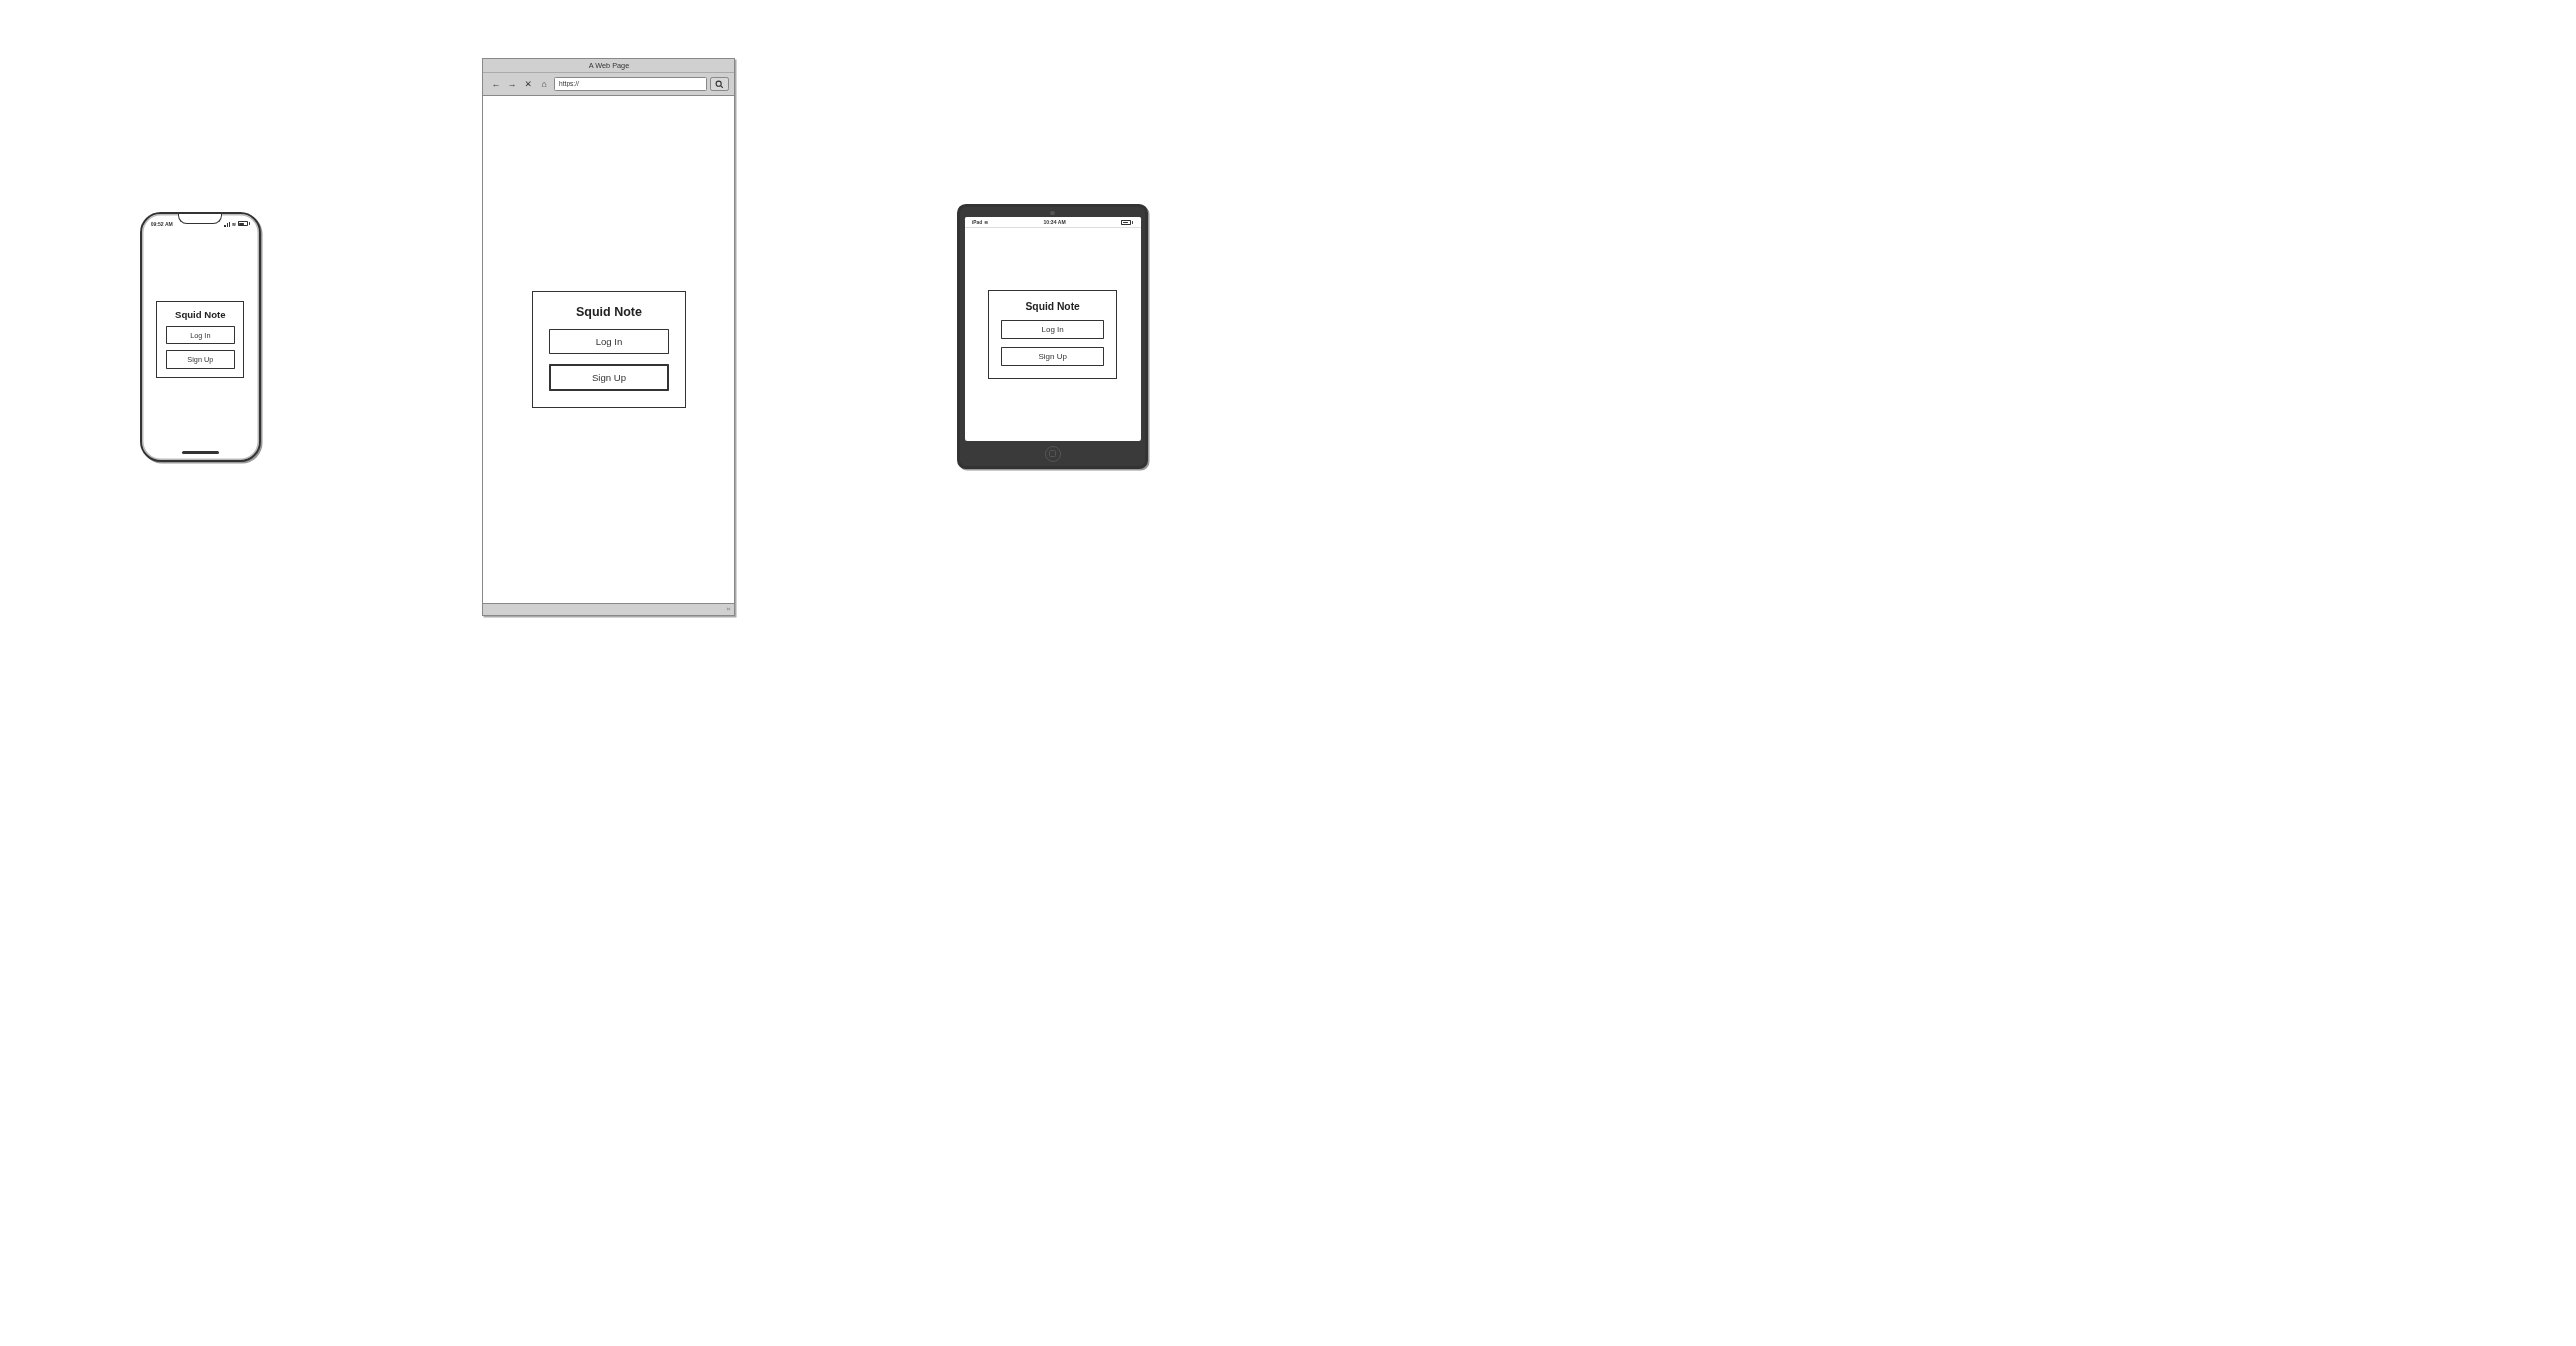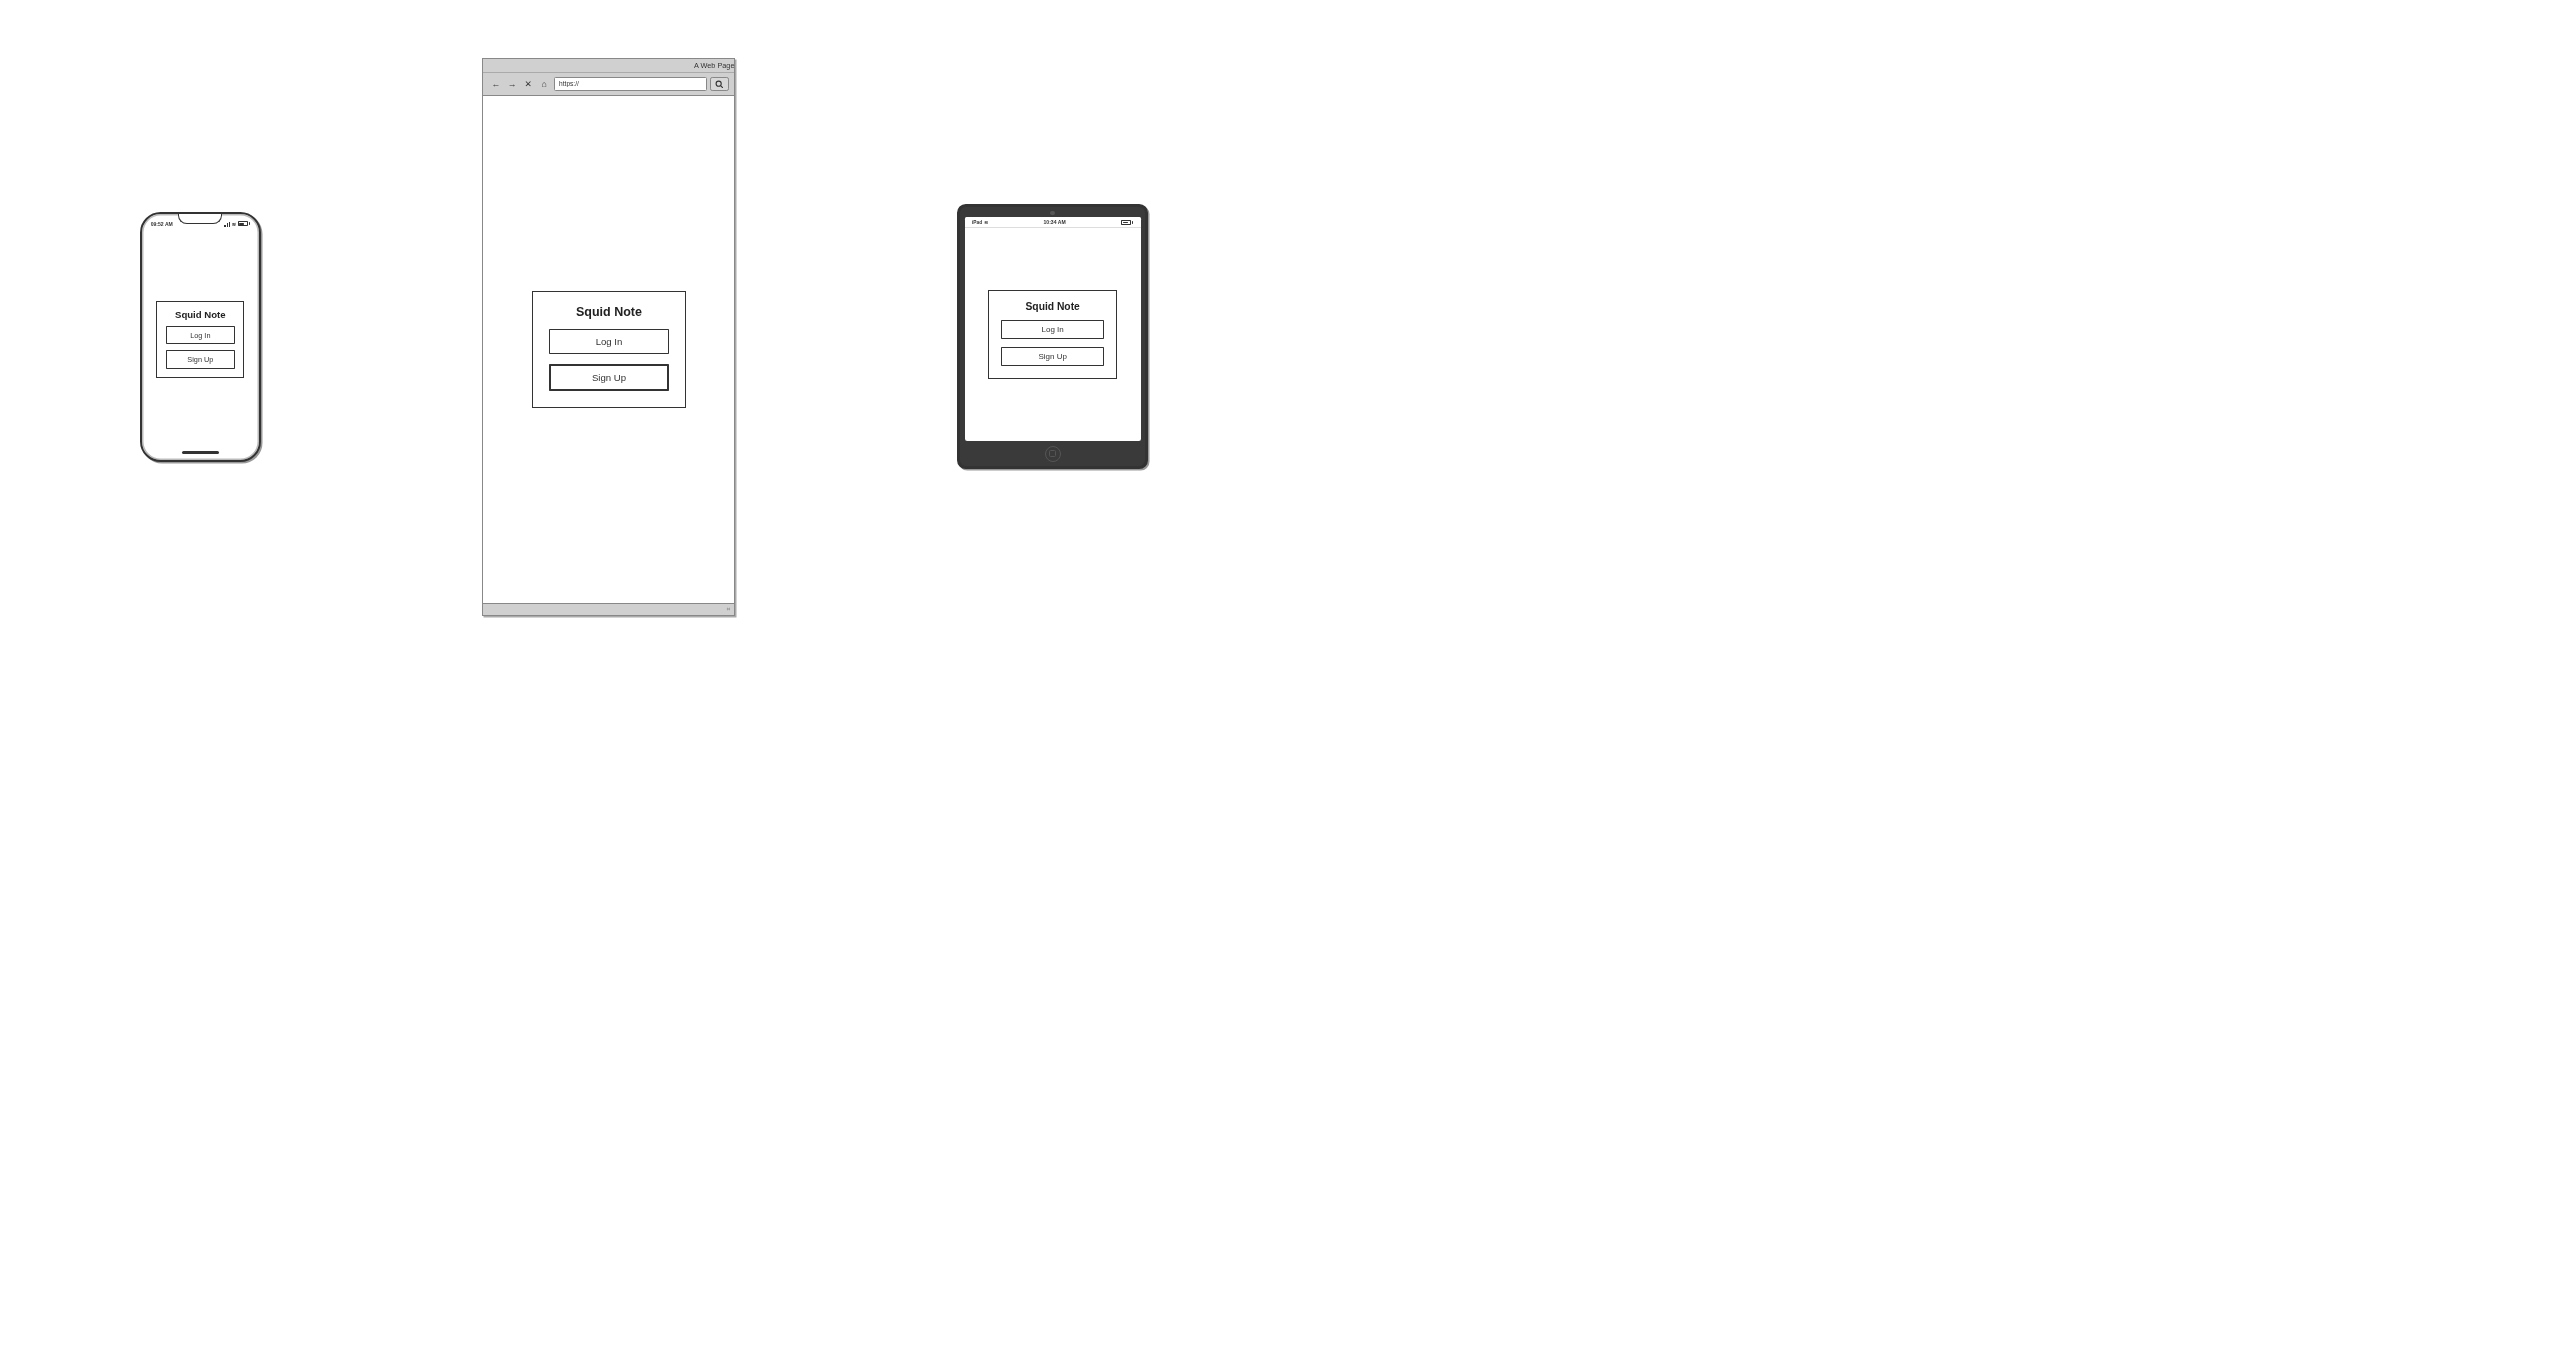--- a/index.html
+++ b/index.html
@@ -87,21 +87,21 @@
       background: #fff;
       display: flex;
       flex-direction: column;
       box-shadow: 1.5px 1.5px 0 #aaa;
     }
     .browser-chrome {
       background: #d0d0d0;
       border-bottom: 1.5px solid #888;
     }
     .browser-title-bar {
-      text-align: right;
+      text-align: center;
       font-size: 7.3px;
       color: #333;
       padding: 2.9px 0 1.5px 0;
       border-bottom: 0.7px solid #aaa;
     }
     .browser-toolbar {
       display: flex;
       align-items: center;
       padding: 3.7px 5.9px;
       gap: 2.9px;

